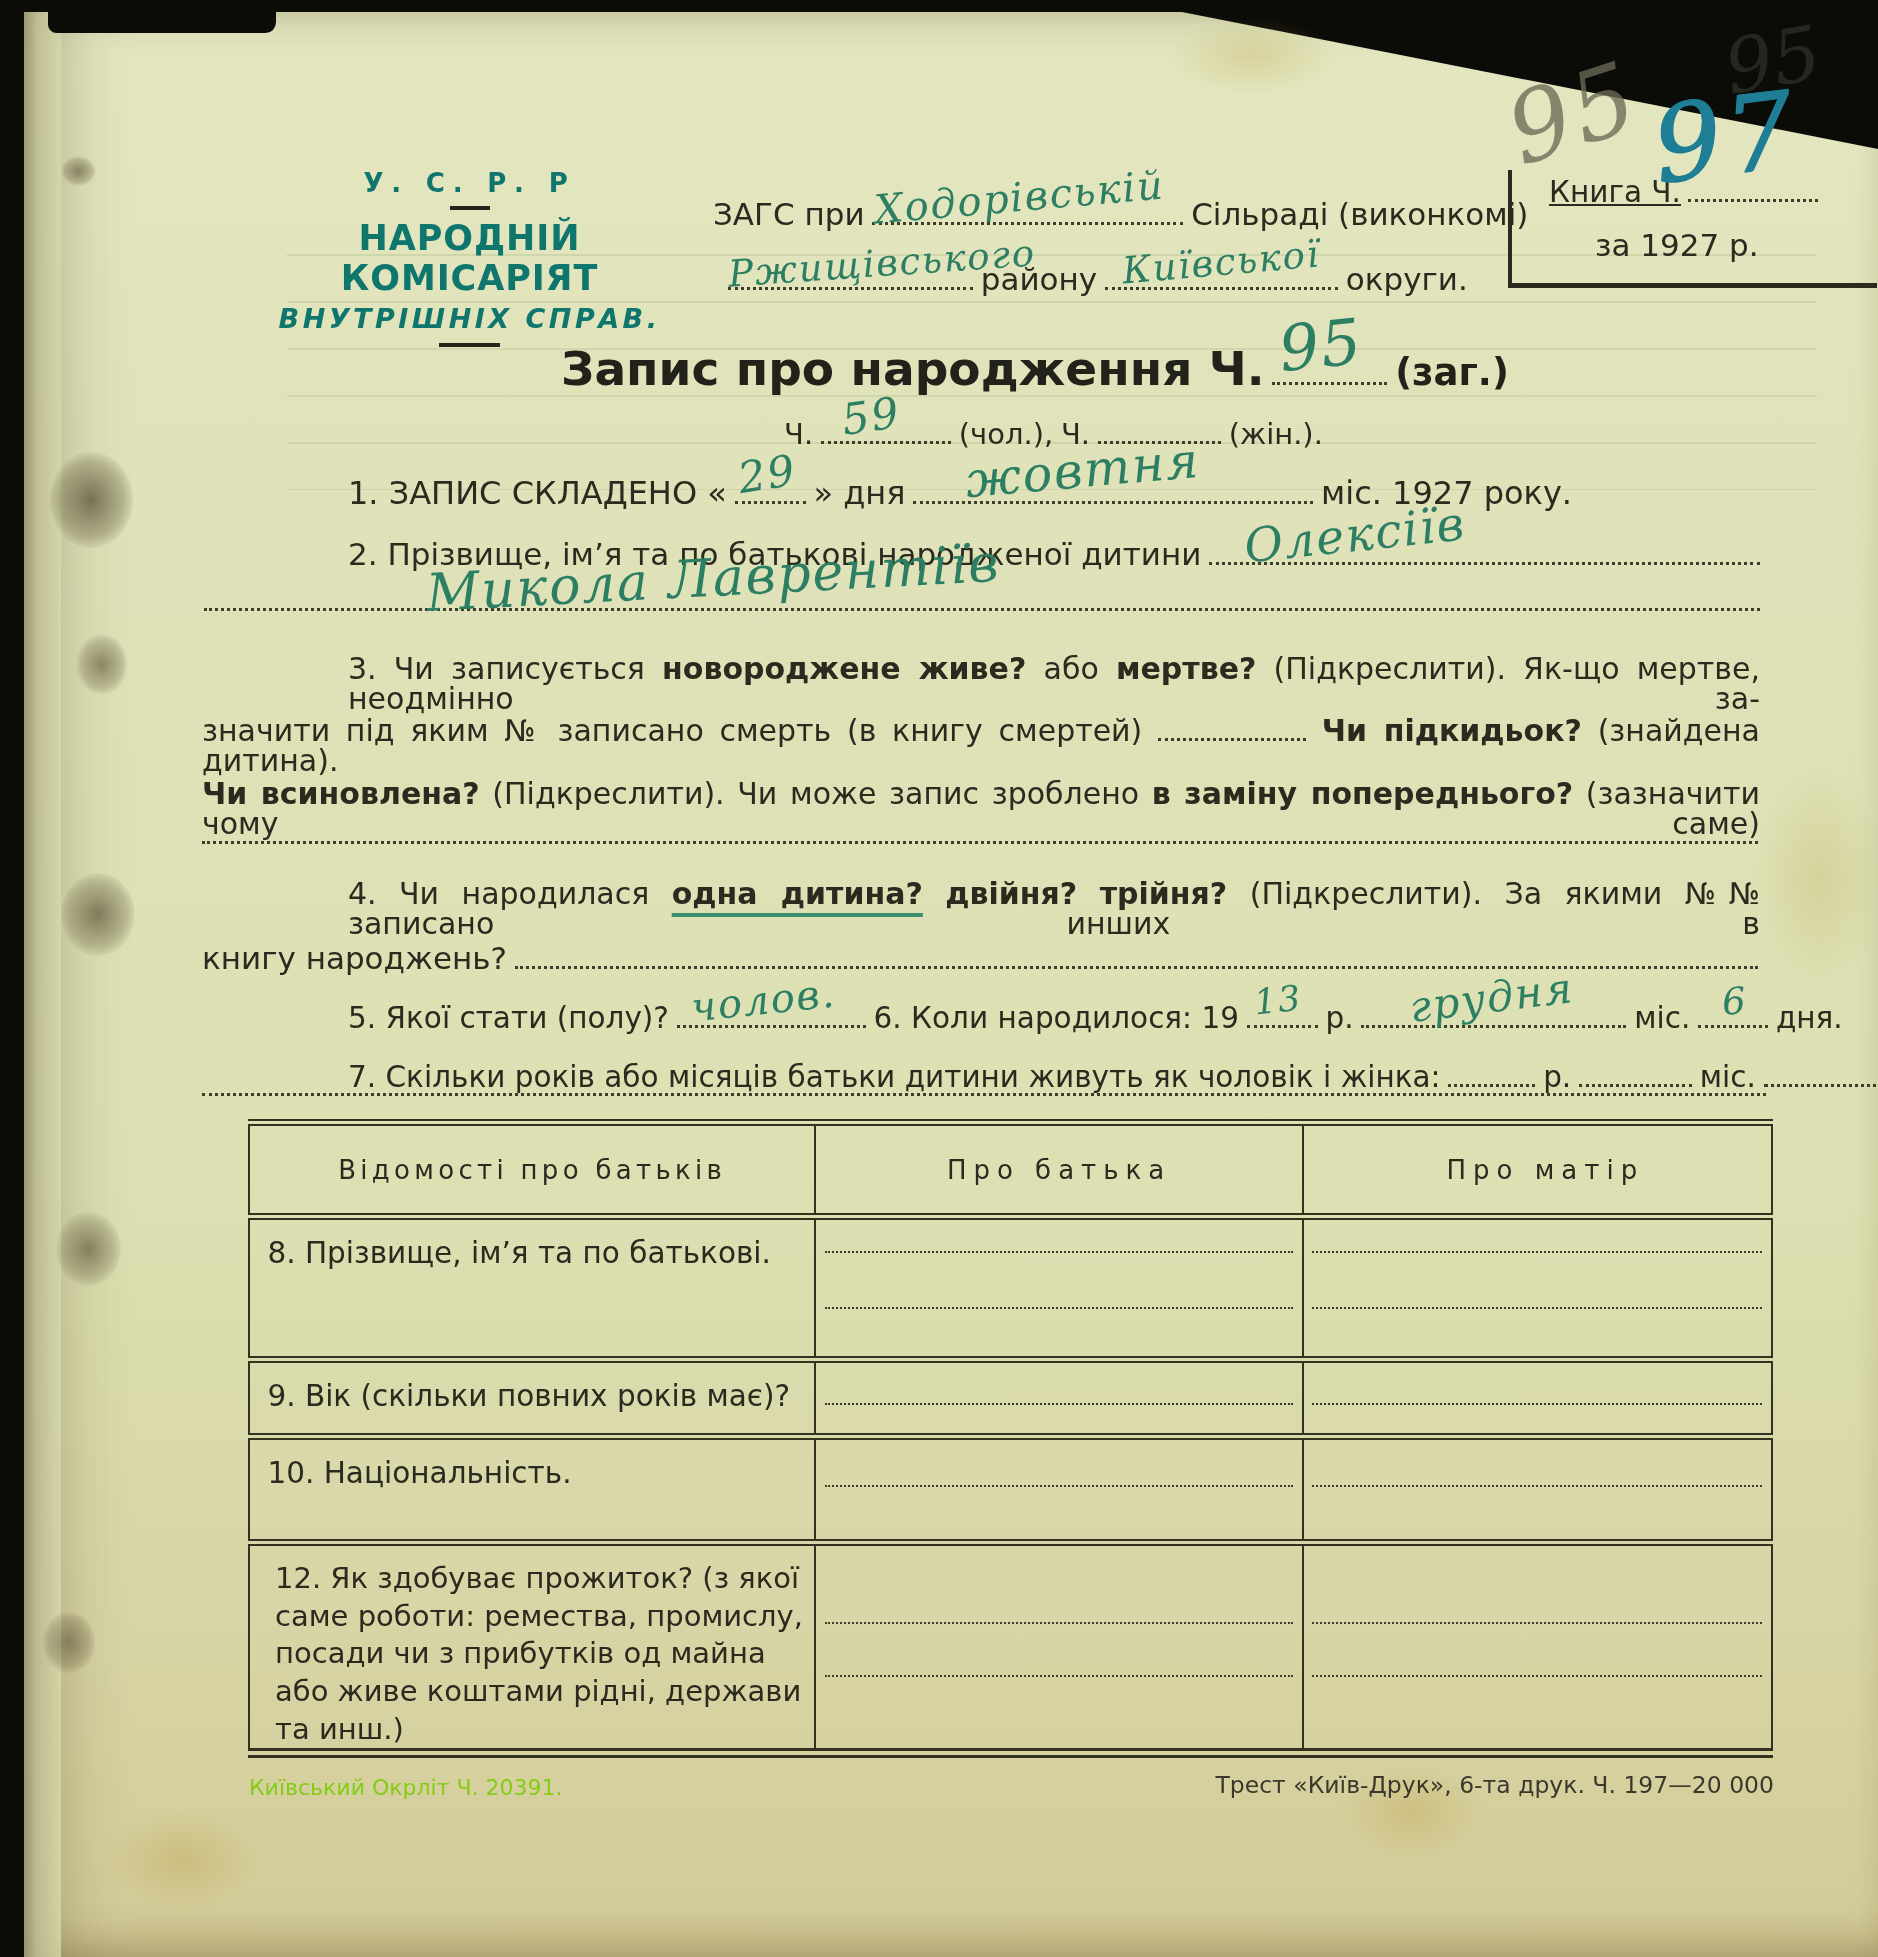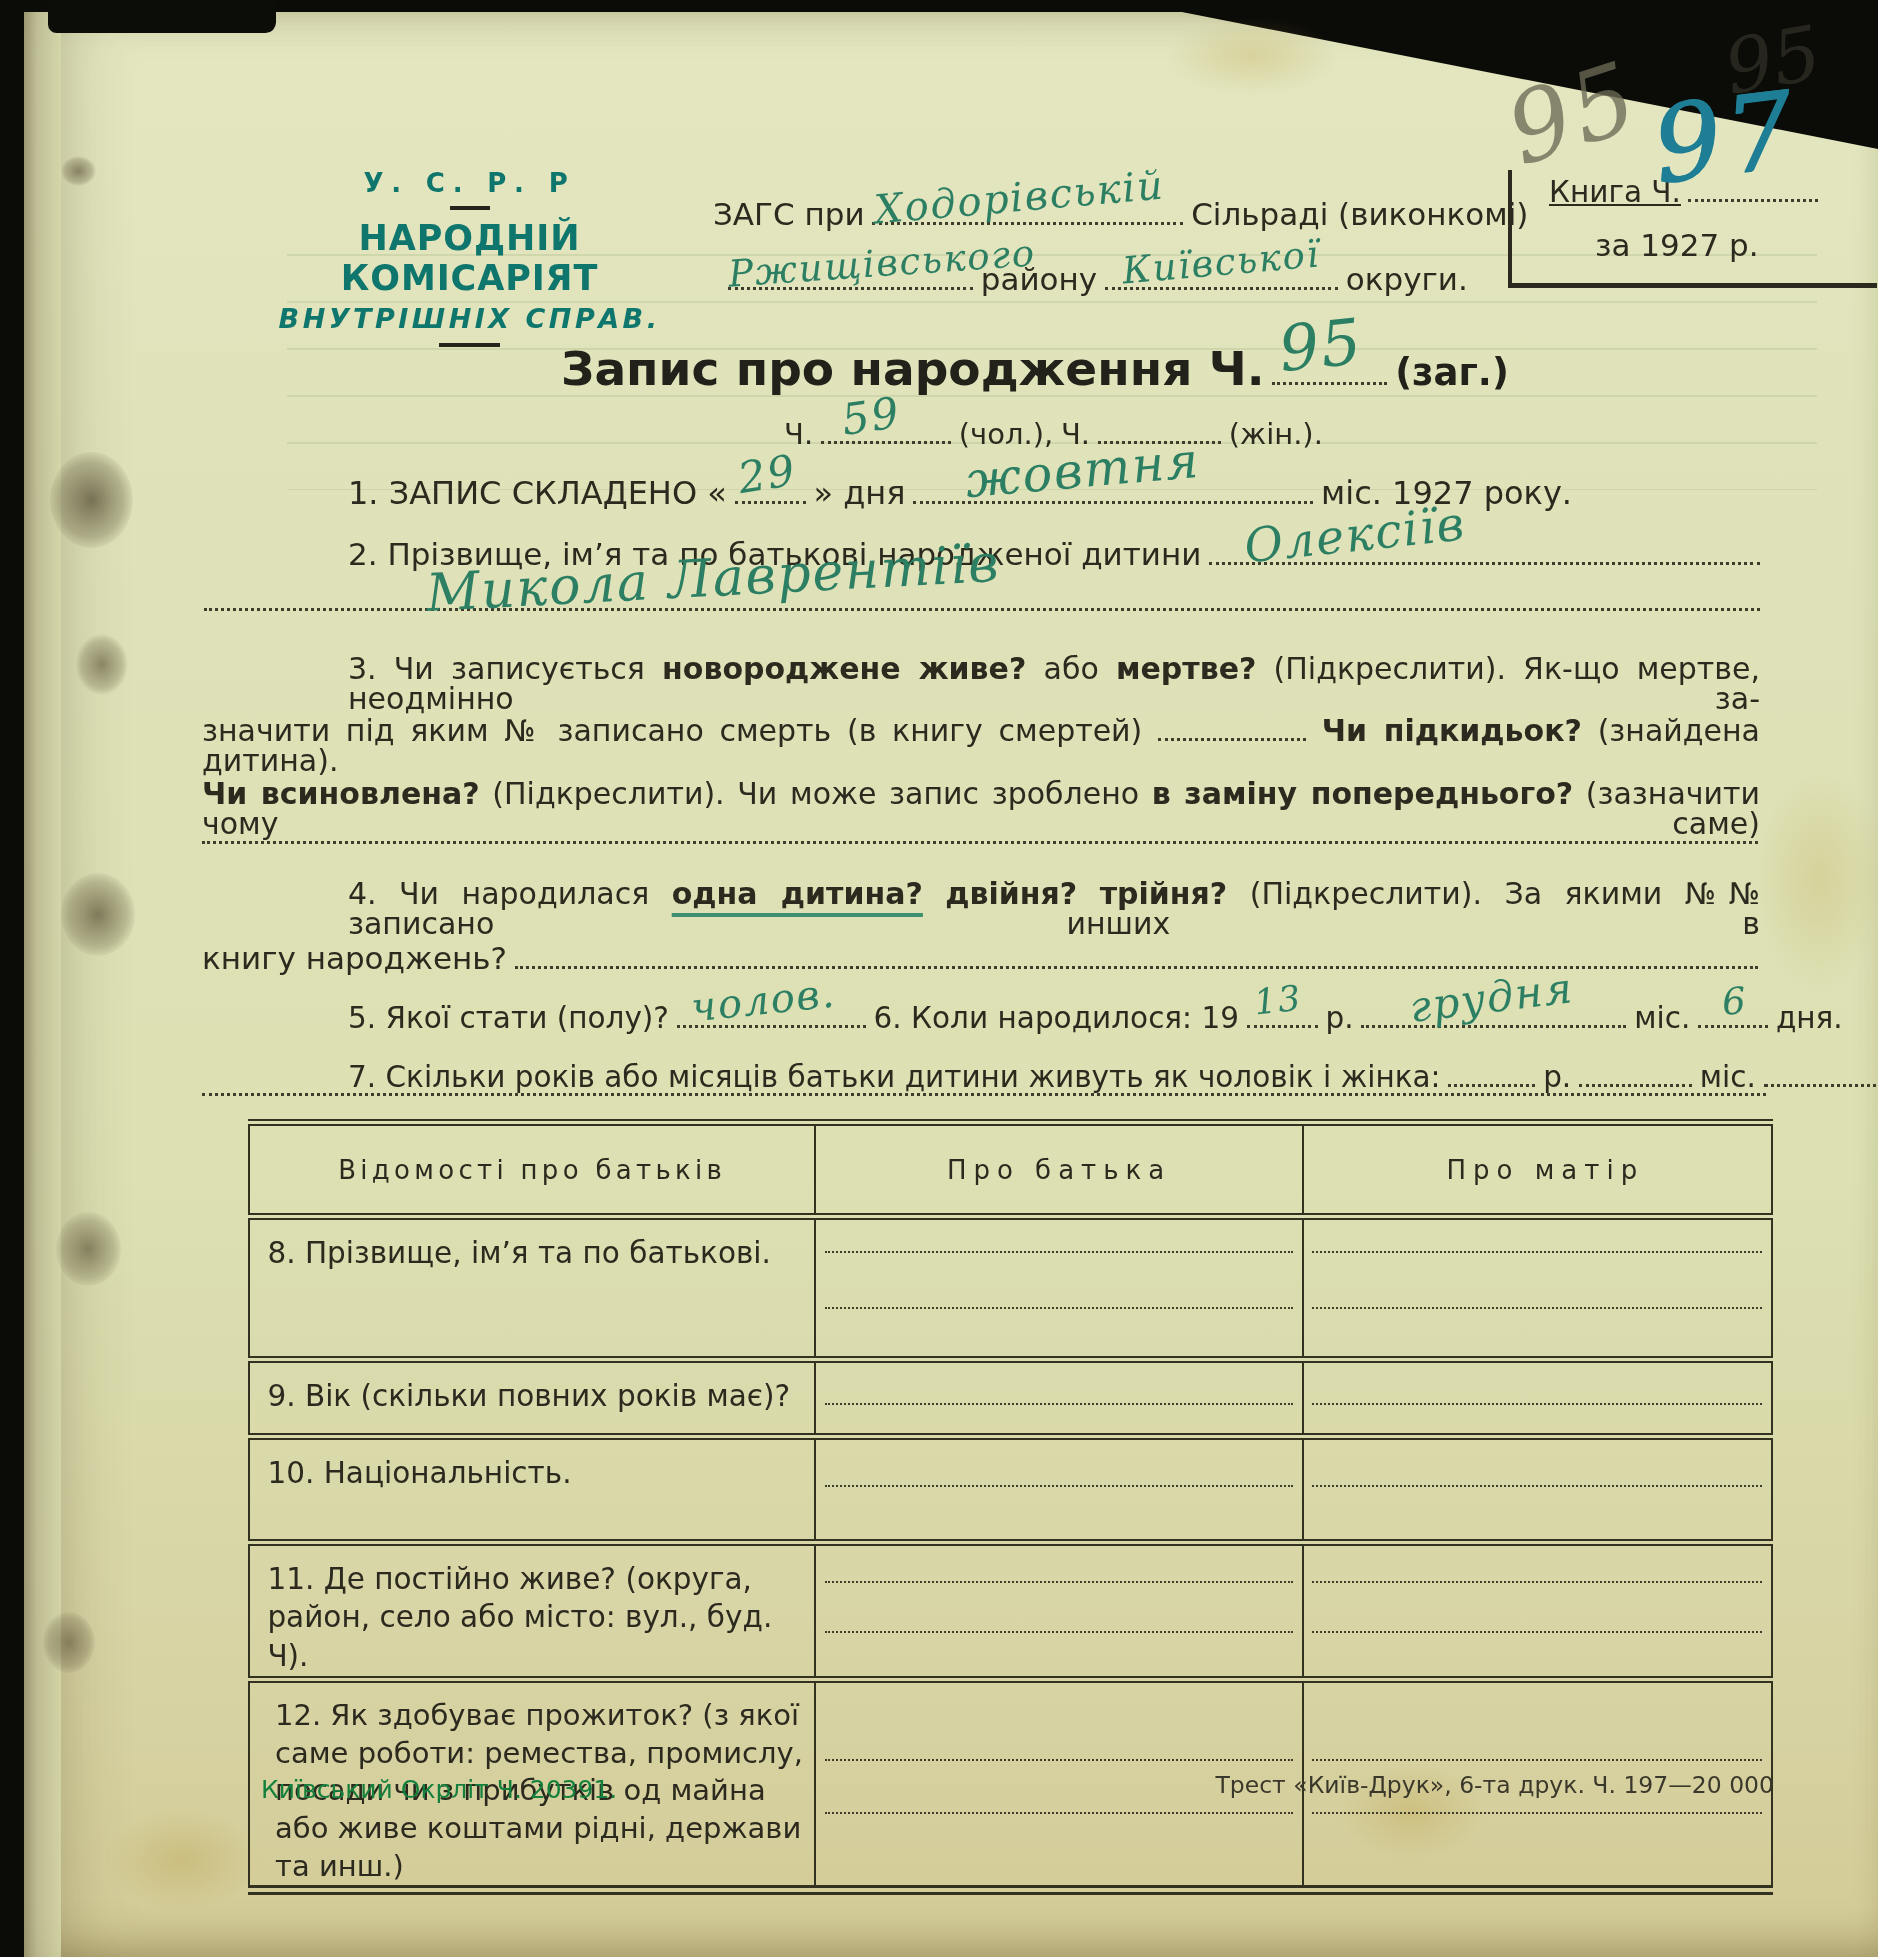--- a/index.html
+++ b/index.html
@@ -52,21 +52,21 @@
 
   .ftable{position:absolute;left:248px;top:1119px;width:1525px;border-collapse:collapse;color:#2c2a1f;}
   .ftable td{border:2.6px solid #33311f;vertical-align:top;position:relative;padding:0;}
   .ftable td.hd{border-top:7.8px double #33311f;border-bottom:7.8px double #33311f;text-align:center;
         vertical-align:middle;font-size:26px;letter-spacing:7px;}
   .ftable td.lbl{font-size:29.5px;line-height:1.3;padding:14px 10.4px 0 17.4px;}
   .ftable tr.dbl td{border-bottom:7.8px double #33311f;}
   .ftable tr.last td{border-bottom:10.4px double #33311f;}
   .cdot{position:absolute;left:8.7px;right:8.7px;border-bottom:2.6px dotted #3e3c2a;}
 
-  .footer-l{position:absolute;left:261px;top:1775px;font-size:25px;color:#15803d;}
+  .footer-l{position:absolute;left:249px;top:1775px;font-size:22px;color:#84cc16;}
   .footer-r{position:absolute;right:104px;top:1771px;font-size:23.5px;color:#3a382a;}
 </style>
 </head>
 <body>
 
 <div class="stage">
   <div class="page"></div>
   <div class="page-edge"></div>
   <div class="notch"></div>
   <div class="wedge"></div>
@@ -260,31 +260,20 @@
     </tr>
     <tr class="dbl">
       <td class="lbl" style="height:85px;">10. Національність.</td>
       <td style="height:85px;">
         <div class="cdot" style="top:45px;"></div>
       </td>
       <td style="height:85px;">
         <div class="cdot" style="top:45px;"></div>
       </td>
     </tr>
-    <tr class="dbl">
-      <td class="lbl" style="height:116px;">11. Де постійно живе? (округа, район, село або місто: вул., буд. Ч).</td>
-      <td style="height:116px;">
-        <div class="cdot" style="top:35px;"></div>
-        <div class="cdot" style="top:85px;"></div>
-      </td>
-      <td style="height:116px;">
-        <div class="cdot" style="top:35px;"></div>
-        <div class="cdot" style="top:85px;"></div>
-      </td>
-    </tr>
     <tr class="last">
       <td class="lbl" style="height:153px;font-size:29px;padding-left:25px;">12. Як здобуває прожиток? (з якої саме роботи: ремества, промислу, посади чи з прибутків од майна або живе коштами рідні, держави та инш.)</td>
       <td style="height:153px;">
         <div class="cdot" style="top:76px;"></div>
         <div class="cdot" style="top:129px;"></div>
       </td>
       <td style="height:153px;">
         <div class="cdot" style="top:76px;"></div>
         <div class="cdot" style="top:129px;"></div>
       </td>

